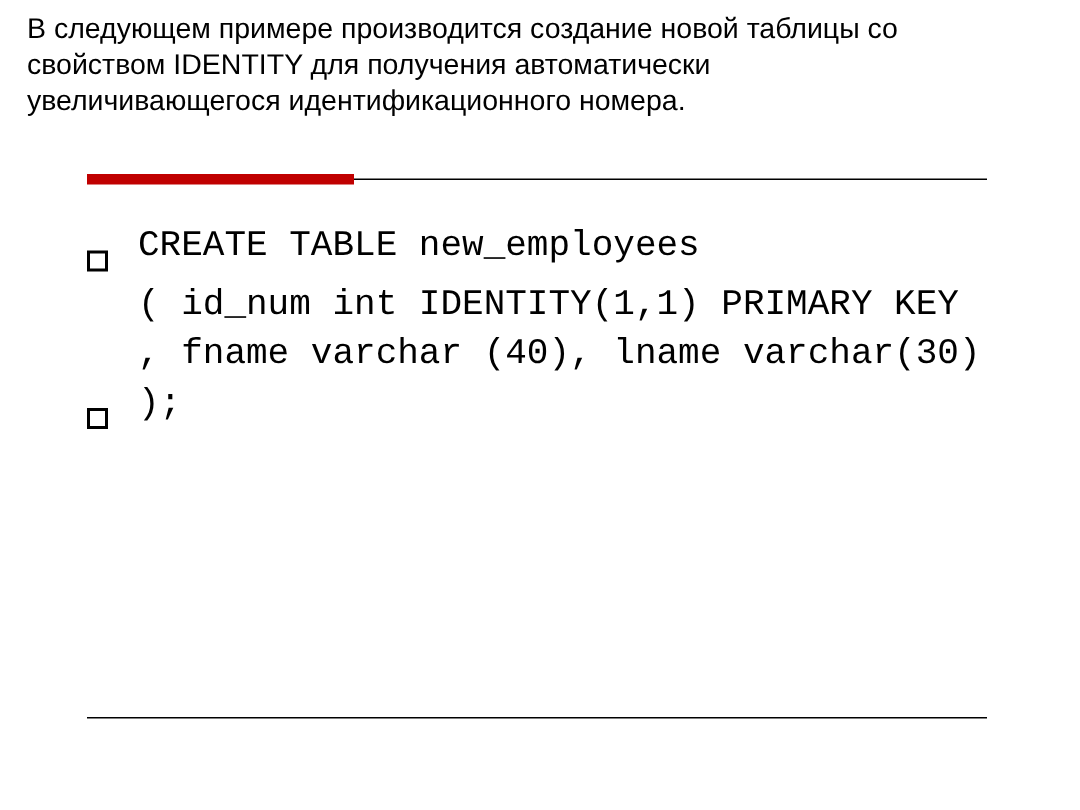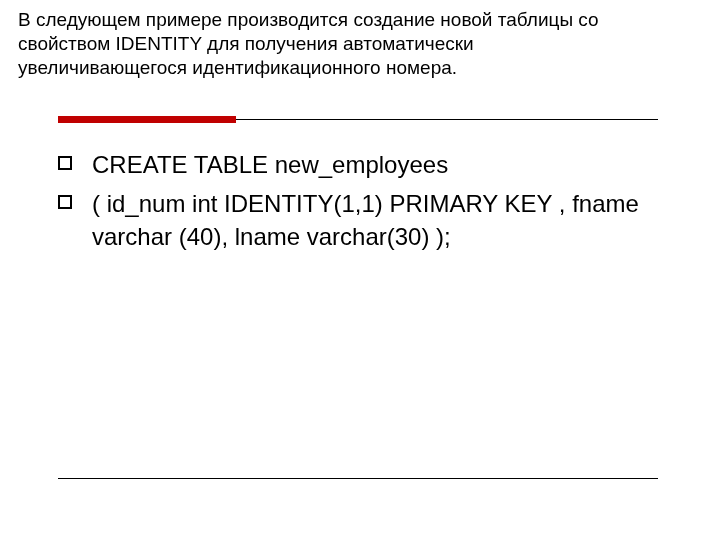--- a/index.html
+++ b/index.html
@@ -51,22 +51,23 @@
     background: #000;
   }
   .content {
     position: absolute;
     left: 58px;
     top: 148px;
     width: 600px;
   }
   .item {
     display: flex;
-    align-items: flex-start;
+    align-items: flex-end;
     margin-bottom: 6px;
+    font-family: Liberation Mono, monospace;
   }
   .bullet {
     flex: 0 0 auto;
     width: 14px;
     height: 14px;
     border: 2px solid #000;
     box-sizing: border-box;
     margin-top: 8px;
     margin-right: 20px;
   }

